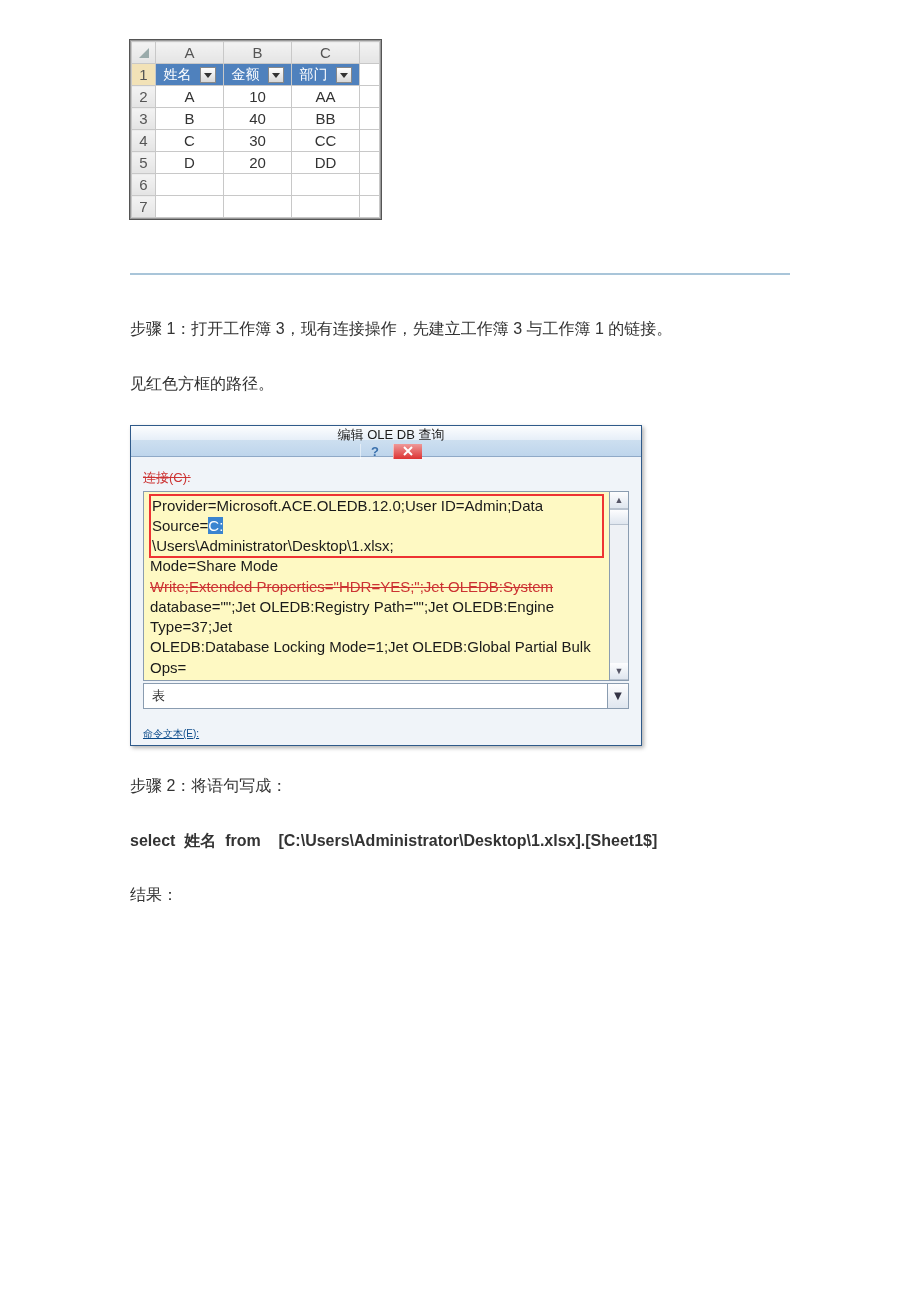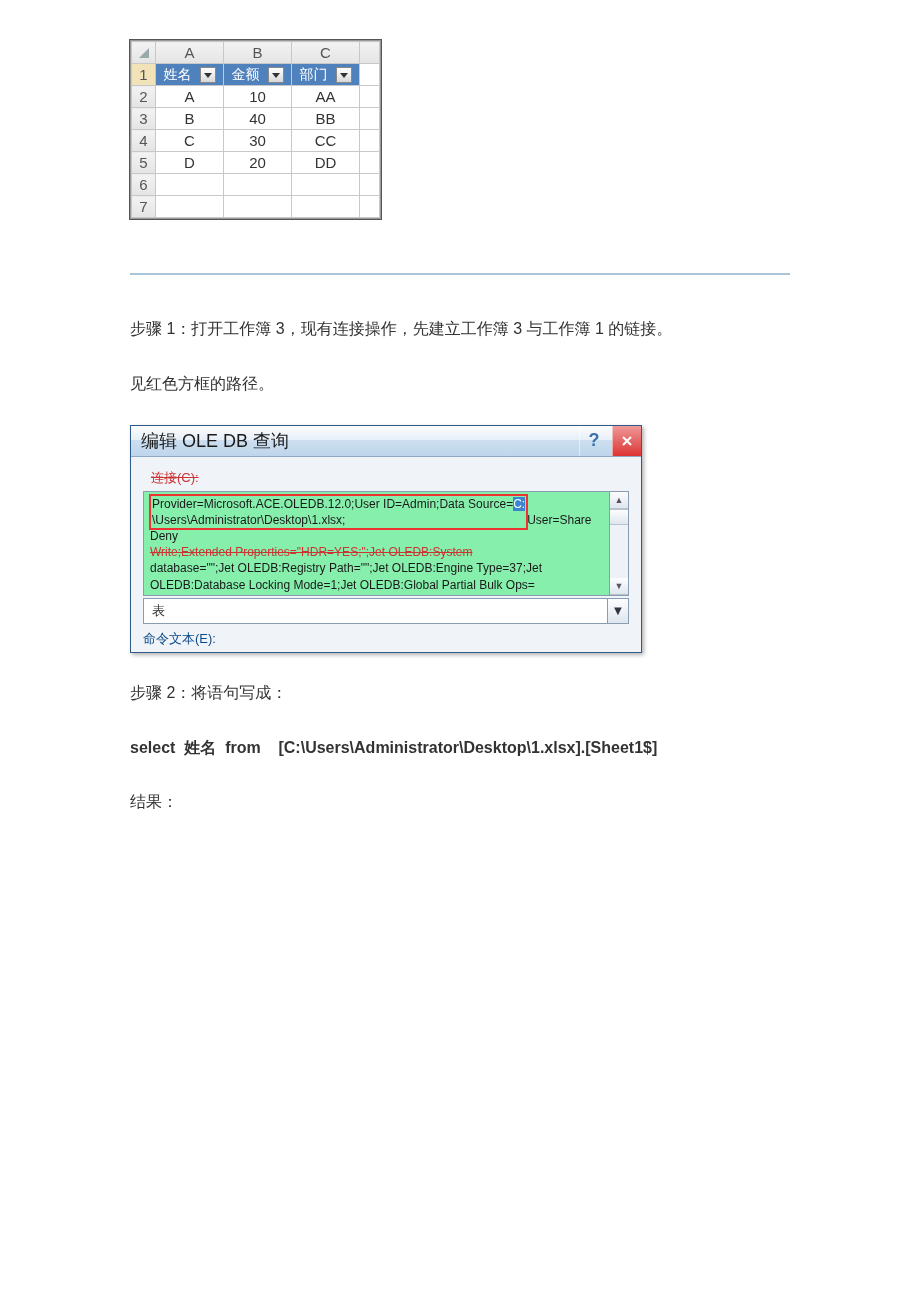--- a/index.html
+++ b/index.html
@@ -88,52 +88,53 @@
     font-family: "Microsoft YaHei", Tahoma, sans-serif;
     margin-top: 14px;
   }
   .dlg-title {
     display: flex;
     align-items: center;
     justify-content: space-between;
     background: linear-gradient(#fcfdfe 0%, #e7eff8 45%, #cddff0 46%, #bed5ec 100%);
     height: 30px;
     padding: 0 0 0 10px;
-    font-size: 18px;
+    font-size: 13px;
     color: #1a1a1a;
     border-bottom: 1px solid #8fa9c7;
+    flex-direction: column;
   }
   .dlg-btns { display: flex; height: 100%; }
   .dlg-btn {
     width: 28px;
     display: flex; align-items: center; justify-content: center;
     border-left: 1px solid rgba(255,255,255,0.5);
   }
   .dlg-btn.help { color: #3b71ad; font-weight: bold; }
   .dlg-btn.close {
     background: linear-gradient(#e99, #d33);
     color: #fff;
     margin-left: 4px;
   }
   .dlg-body {
     background: #f0f4f9;
     padding: 8px 12px 4px 12px;
     font-size: 13px;
   }
-  .dlg-label { color: #0b4a8a; margin: 4px 8px; }
+  .dlg-label { color: #0b4a8a; margin: 4px 0; }
   .conn-box {
     display: flex;
     align-items: stretch;
   }
   .conn-text {
     flex: 1;
-    background: #86efac;
+    background: #fef9c3;
     border: 1px solid #8a9cb0;
     padding: 4px 6px 2px 6px;
-    font-size: 12px;
+    font-size: 15px;
     line-height: 1.35;
     color: #1a1a1a;
     position: relative;
   }
   .red-box {
     border: 2px solid #e33;
     padding: 0 1px;
     margin: -2px -1px;
     display: inline-block;
   }
@@ -173,21 +174,21 @@
     font-size: 13px;
   }
   .select-caret {
     width: 20px;
     background: linear-gradient(#fdfdfe,#dfe6ef);
     border: 1px solid #8a9cb0;
     border-left: none;
     display: flex; align-items: center; justify-content: center;
     color: #334;
   }
-  .cmdtext-label { color: #0b4a8a; margin-top: 6px; font-size: 13px; }
+  .cmdtext-label { color: #0b4a8a; margin-top: 18px; font-size: 10px; text-decoration: underline; }
   .sql { white-space: pre; font-weight: bold; }
 </style>
 </head>
 <body>
 
 
 
 
 <div class="excel-shot">
   <table>
@@ -300,21 +301,21 @@
           </svg>
       </div>
     </div>
   </div>
   <div class="dlg-body">
     <div class="dlg-label"><span class="red-strike">连接(C):</span></div>
     <div class="conn-box">
       <div class="conn-text">
         <span class="red-box">
           <span>Provider=Microsoft.ACE.OLEDB.12.0;User ID=Admin;Data Source=</span><span class="hl">C:</span><br>
-          <span>\Users\Administrator\Desktop\1.xlsx;</span></span><span>User=Share Deny</span><br>
+          <span>\Users\Administrator\Desktop\1.xlsx;</span></span><span>Mode=Share Mode</span><br>
         <span class="red-strike">Write;Extended Properties="HDR=YES;";Jet OLEDB:System</span><br>
         <span>database="";Jet OLEDB:Registry Path="";Jet OLEDB:Engine Type=37;Jet</span><br>
         <span>OLEDB:Database Locking Mode=1;Jet OLEDB:Global Partial Bulk Ops=</span>
       </div>
       <div class="scroll">
         <div class="arrow">▲</div>
         <div class="thumb"></div>
         <div style="flex:1"></div>
         <div class="arrow">▼</div>
       </div>

